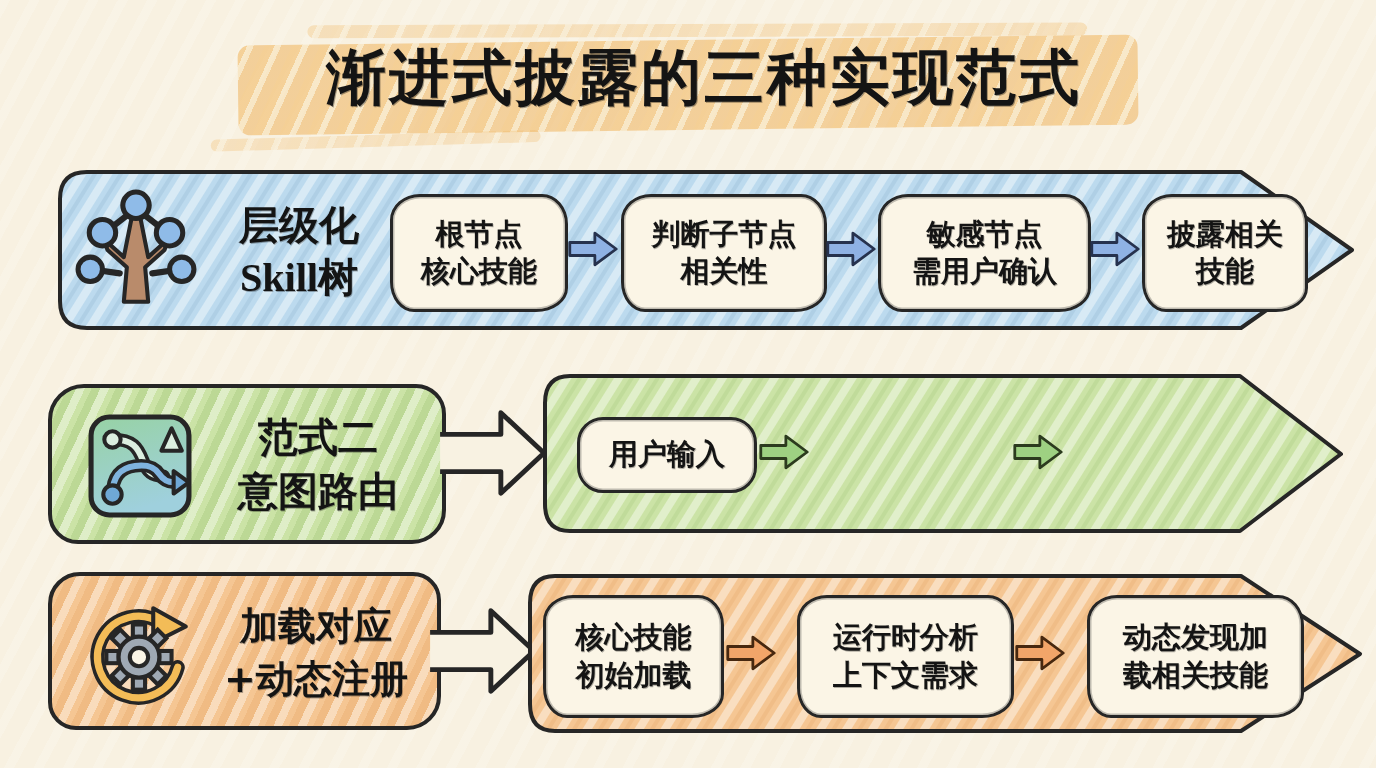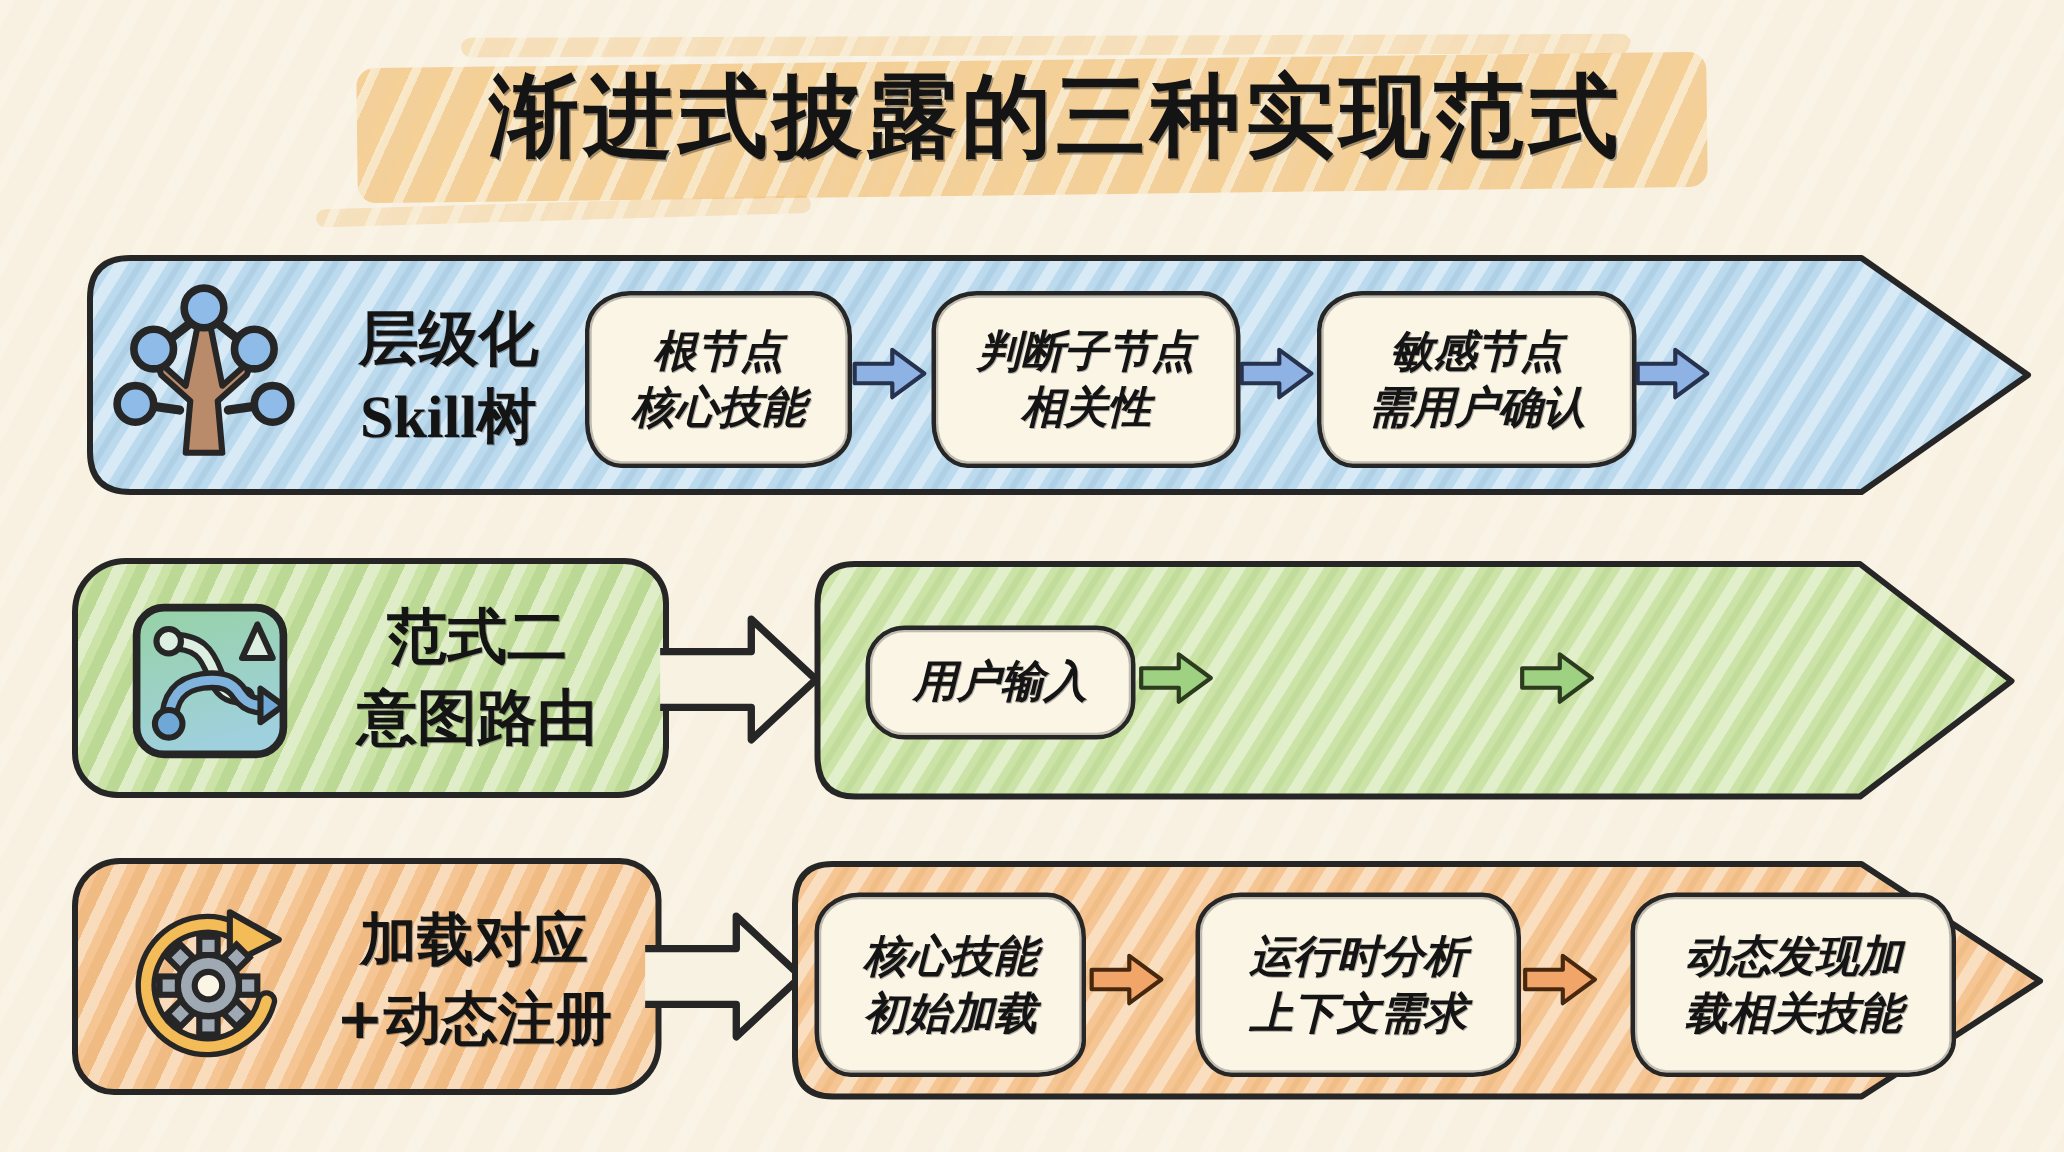--- a/index.html
+++ b/index.html
@@ -52,33 +52,33 @@
   .step{
     position:absolute;
     background:#fbf5e6;
     border:3.5px solid #262626;
     border-radius:30px 26px 32px 24px / 26px 30px 24px 30px;
     box-shadow:inset 0 0 0 1.5px rgba(38,38,38,.28);
     display:flex;align-items:center;justify-content:center;
     text-align:center;font-size:29px;font-weight:700;line-height:1.28;
     white-space:pre-line;color:#141414;
     text-shadow:.7px .7px 0 rgba(0,0,0,.3);
-    font-style:italic;
   }
   .step-arrow{position:absolute;width:52px;height:40px;}
   .flow-arrow{position:absolute;width:108px;height:98px;}
 
   .label-box{
     position:absolute;border:4px solid #262626;
   }
   .label-box.green{
     border-radius:36px 30px 34px 30px;
     background:repeating-linear-gradient(115deg,
       rgba(255,255,255,.38) 0 8px, rgba(255,255,255,0) 8px 14px, rgba(96,150,46,.14) 14px 22px),
       #cbe3a6;
+    margin-top:12px;
   }
   .label-box.orange{
     border-radius:32px 28px 34px 28px;
     background:repeating-linear-gradient(115deg,
       rgba(255,255,255,.38) 0 8px, rgba(255,255,255,0) 8px 14px, rgba(214,130,50,.16) 14px 22px),
       #f5c693;
   }
 </style>
 </head>
 <body>
@@ -128,20 +128,22 @@
     <div class="step" style="left:566px;top:26px;width:200px;height:112px;">判断子节点
 相关性</div>
     <svg class="step-arrow" style="left:770px;top:61px;" viewBox="0 0 56 40">
       <path d="M3 13 L30 13 L30 3 L53 20 L30 37 L30 27 L3 27 Z" stroke="#26324e" stroke-width="3" stroke-linejoin="round" fill="#8fb2e4"></path>
     </svg>
     <div class="step" style="left:823px;top:26px;width:207px;height:112px;">敏感节点
 需用户确认</div>
     <svg class="step-arrow" style="left:1034px;top:61px;" viewBox="0 0 56 40">
       <path d="M3 13 L30 13 L30 3 L53 20 L30 37 L30 27 L3 27 Z" stroke="#26324e" stroke-width="3" stroke-linejoin="round" fill="#8fb2e4"></path>
     </svg>
+    <div class="step" style="left:1087px;top:26px;width:160px;height:112px;">披露相关
+技能</div>
   </div>
 
   <div class="label-box green" style="left:48px;top:372px;width:390px;height:152px;">
     <svg class="band-icon" style="left:36px;top:26px;" width="104" height="104" viewBox="0 0 102 102">
       <defs>
         <linearGradient id="routeGrad" x1="0" y1="0" x2="0.3" y2="1">
           <stop offset="0" stop-color="#97d2a4"></stop>
             <stop offset="1" stop-color="#9fd0dd"></stop>
         </linearGradient>
       </defs>

